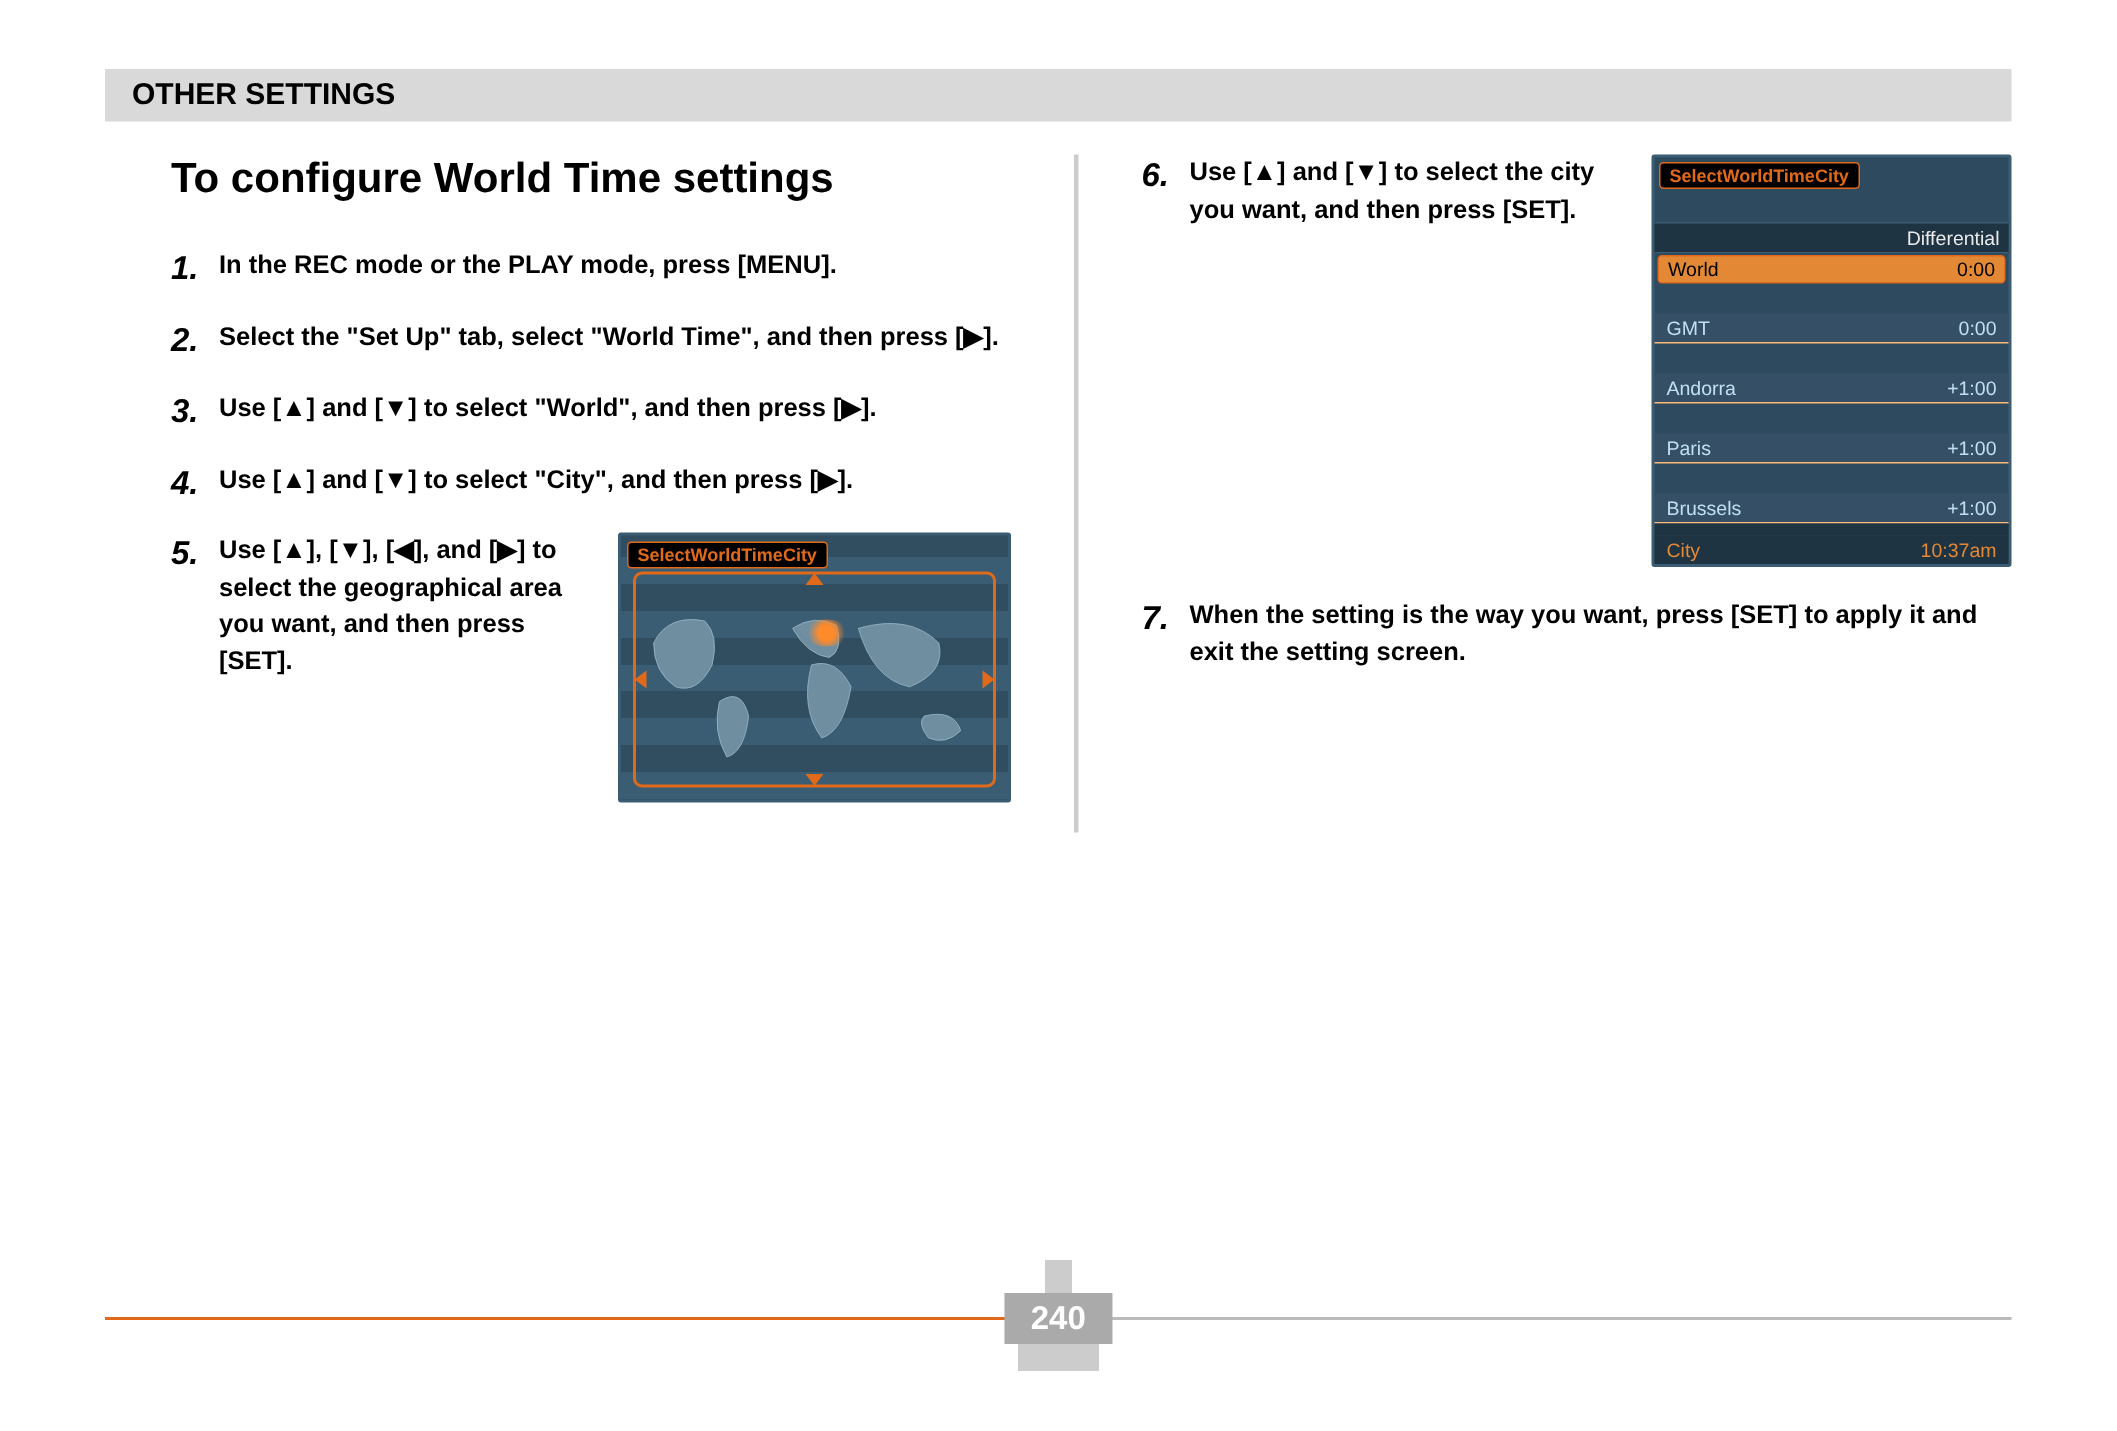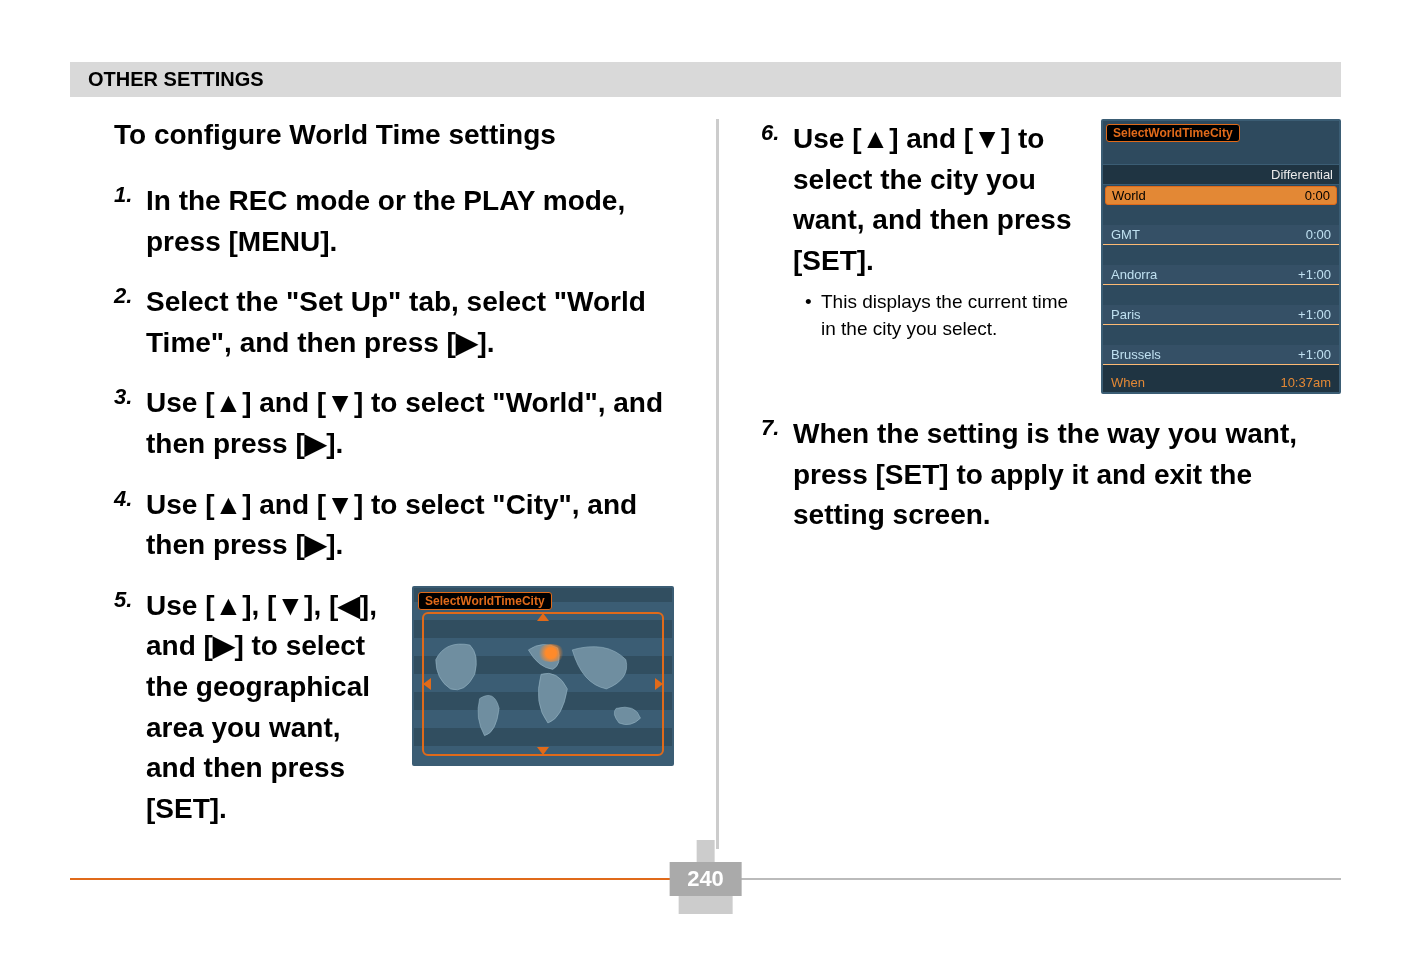--- a/index.html
+++ b/index.html
@@ -7,21 +7,21 @@
     padding: 0;
     background: #fff;
     font-family: Arial, Helvetica, sans-serif;
     color: #000;
   }
   .page {
     width: 1411px;
     height: 954px;
     position: relative;
     box-sizing: border-box;
-    padding: 62px 70px 0 70px;
+    padding: 46px 70px 0 70px;
   }
   .header-bar {
     background: #d9d9d9;
     padding: 6px 18px;
     font-weight: bold;
     font-size: 20px;
     margin-bottom: 22px;
   }
   .columns {
     display: flex;
@@ -59,21 +59,21 @@
     font-size: 22px;
     font-weight: bold;
     font-style: italic;
     min-width: 24px;
     line-height: 1.25;
   }
   .step-body {
     flex: 1;
   }
   .step-main {
-    font-size: 28px;
+    font-size: 17px;
     font-weight: bold;
     line-height: 1.45;
   }
   .bullet-list {
     list-style: none;
     padding: 0;
     margin: 8px 0 0 12px;
   }
   .bullet-list li {
     font-size: 19px;
@@ -311,23 +311,20 @@
     <div class="v-rule"></div>
 
     <div class="col">
       <ol class="steps">
 
         <li>
           <div class="step-num">6.</div>
           <div class="step-body step-row">
             <div class="step-text-col">
               <div class="step-main">Use [▲] and [▼] to select the city you want, and then press [SET].</div>
-              <ul class="bullet-list">
-                <li>This displays the current time in the city you select.</li>
-              </ul>
             </div>
             <div class="lcd-list">
               <span class="title-pill">SelectWorldTimeCity</span>
               <div class="diff-header">Differential</div>
               <div class="row selected">
                 <span>World</span>
                 <span>0:00</span>
               </div>
               <div class="row">
                 <span>GMT</span>
@@ -340,21 +337,21 @@
               <div class="row">
                 <span>Paris</span>
                 <span>+1:00</span>
               </div>
               <div class="row">
                 <span>Brussels</span>
                 <span>+1:00</span>
               </div>
               <div class="empty-row"></div>
               <div class="time-row">
-                <span>When</span>
+                <span>City</span>
                 <span>10:37am</span>
               </div>
             </div>
           </div>
         </li>
 
         <li>
           <div class="step-num">7.</div>
           <div class="step-body">
             <div class="step-main">When the setting is the way you want, press [SET] to apply it and exit the setting screen.</div>

